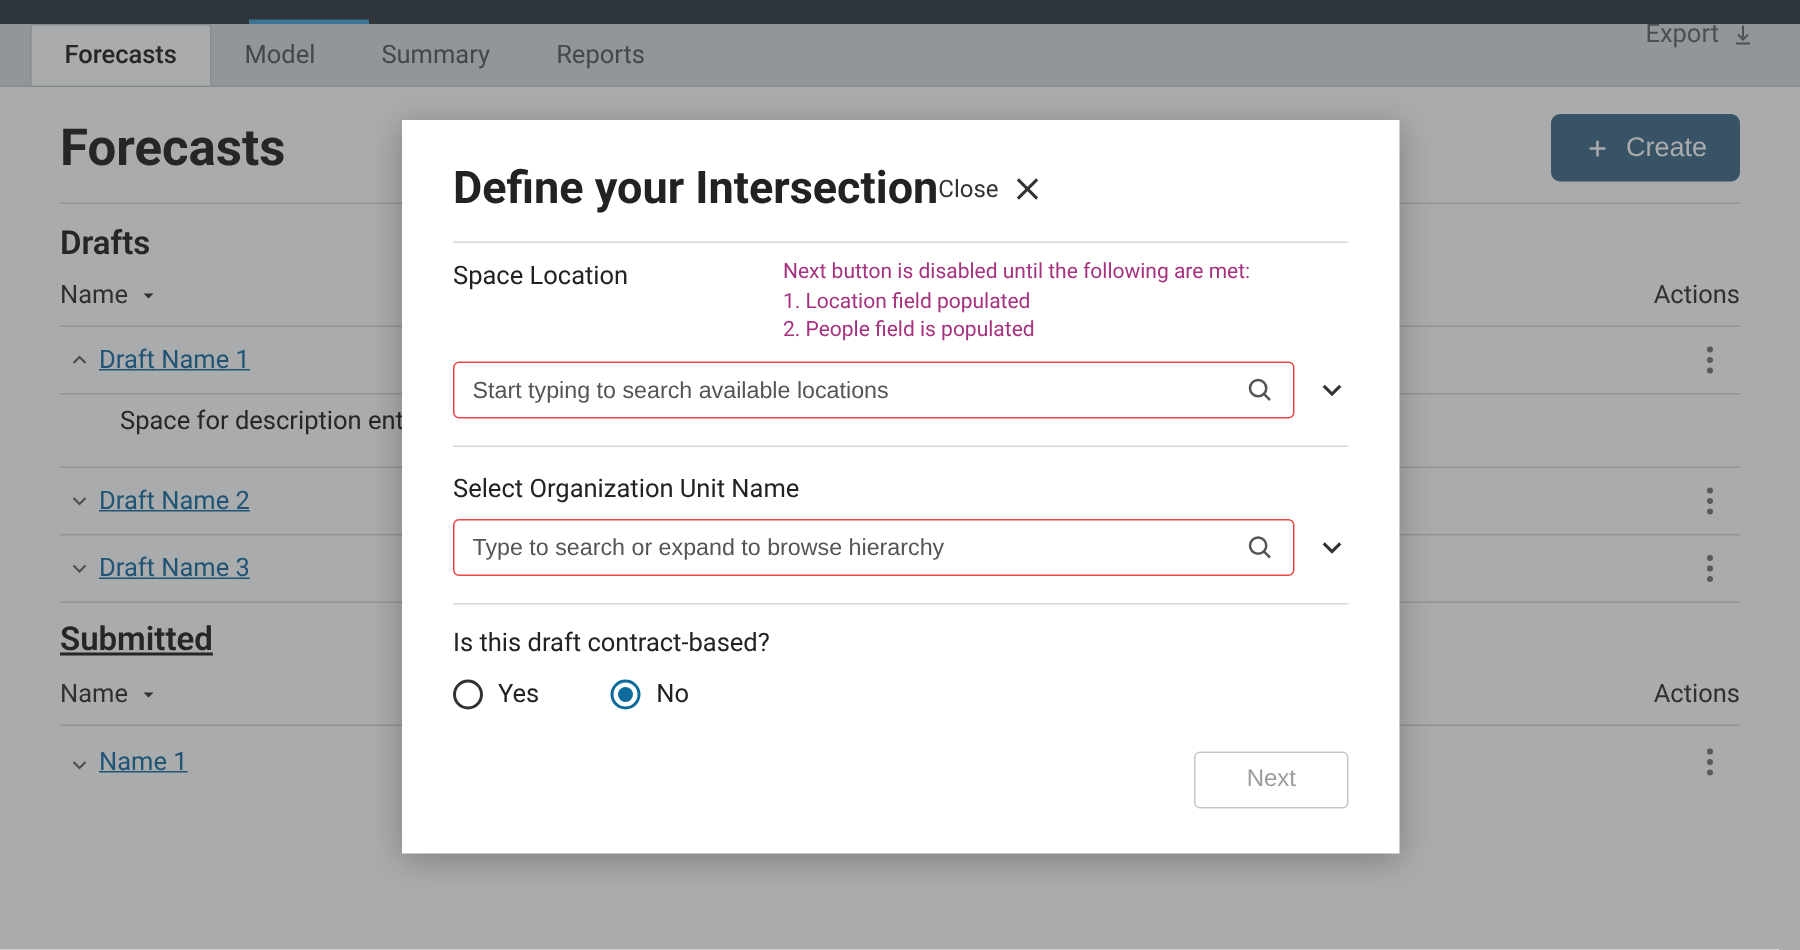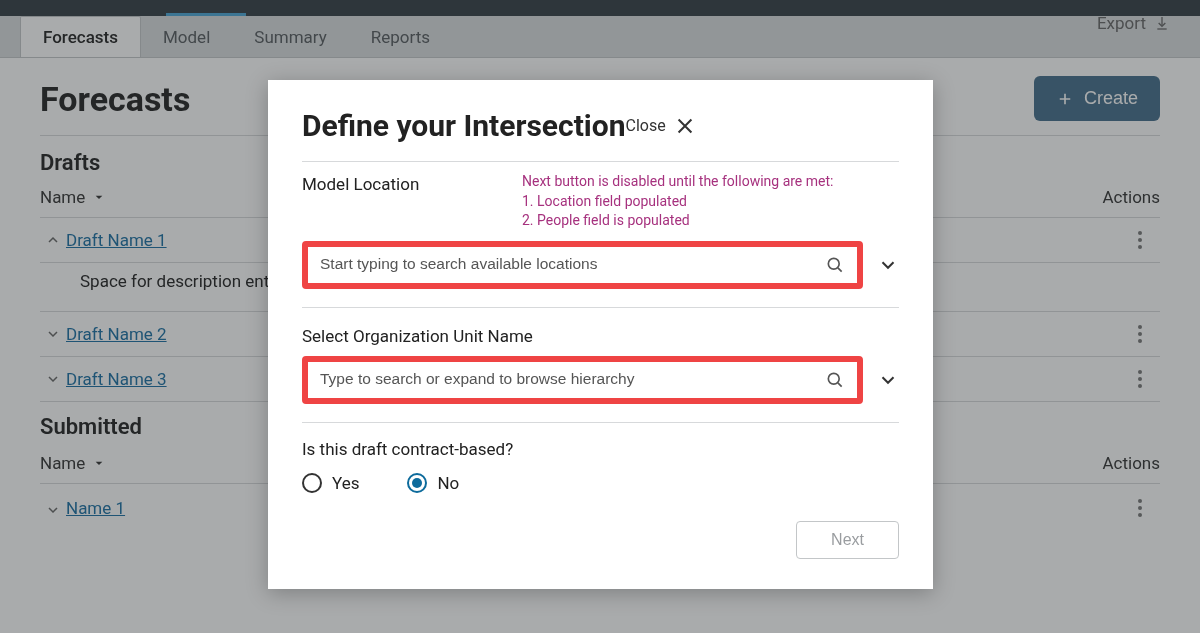--- a/index.html
+++ b/index.html
@@ -52,21 +52,21 @@
   .modal .mhead { display: flex; align-items: center; justify-content: flex-start; border-bottom: 1px solid #d7d9db; padding-bottom: 18px; margin-bottom: 10px; }
   .modal .mtitle { font-size: 30px; font-weight: 700; }
   .modal .mclose { display: flex; align-items: center; gap: 8px; font-size: 16px; color: #333; cursor: pointer; }
   .modal .mclose svg { width: 22px; height: 22px; }
 
   .modal .hintrow { display: flex; gap: 20px; align-items: flex-start; margin-bottom: 6px; }
   .modal .label { font-size: 17px; color: #222; padding-top: 2px; flex: 0 0 200px; }
   .modal .hint { color: #a6317e; font-size: 14px; line-height: 1.4; }
 
   .modal .fieldrow { display: flex; align-items: center; gap: 14px; margin: 10px 0 18px; }
-  .modal .searchbox { flex: 1; border: 6px solid #ef4444; border-radius: 4px; background: #fff; display: flex; align-items: flex-start; padding: 8px 12px; }
+  .modal .searchbox { flex: 1; border: 1px solid #ef4444; border-radius: 4px; background: #fff; display: flex; align-items: flex-end; padding: 8px 12px; }
   .modal .searchbox input { flex: 1; border: none; outline: none; font-size: 15.5px; background: transparent; color: #222; }
   .modal .searchbox input::placeholder { color: #555; }
   .modal .searchbox svg { width: 20px; height: 20px; color: #555; }
   .modal .expand { width: 22px; height: 22px; color: #333; cursor: pointer; display:flex; align-items:center; justify-content:center; }
 
   .modal hr { border: none; border-top: 1px solid #d7d9db; margin: 8px 0 16px; }
 
   .modal .question { font-size: 17px; margin-bottom: 14px; }
   .modal .radios { display: flex; gap: 48px; align-items: center; margin-bottom: 28px; }
   .modal .radio { display: flex; align-items: center; gap: 10px; font-size: 17px; cursor: pointer; }
@@ -167,21 +167,21 @@
     <a class="link">Draft Name 3</a>
     <span class="actions">
       <svg width="6" height="20" viewBox="0 0 6 20" fill="currentColor">
           <circle cx="3" cy="3" r="2"></circle>
           <circle cx="3" cy="10" r="2"></circle>
           <circle cx="3" cy="17" r="2"></circle>
         </svg>
     </span>
   </div>
 
-  <div class="section-heading" style="">Submitted</div>
+  <div class="section-heading" style="text-decoration:underline;">Submitted</div>
   <div class="submitted-head">
     <div class="namecol">
       <span>Name</span>
       <svg class="chev" viewBox="0 0 24 24" fill="currentColor">
           <path d="M7 10l5 5 5-5z"></path>
         </svg>
     </div>
     <div class="modcol">
       <span>Last modified</span>
       <svg class="chev" viewBox="0 0 24 24" fill="none" stroke="currentColor" stroke-width="2">
@@ -214,21 +214,21 @@
     <div class="mtitle">Define your Intersection</div>
     <div class="mclose">
       <span>Close</span>
       <svg viewBox="0 0 24 24" fill="none" stroke="currentColor" stroke-width="2.2">
           <path d="M5 5l14 14M19 5L5 19"></path>
         </svg>
     </div>
   </div>
 
   <div class="hintrow">
-    <div class="label">Model Location</div>
+    <div class="label">Space Location</div>
     <div class="hint">
       <div>Next button is disabled until the following are met:</div>
       <div>1. Location field populated</div>
       <div>2. People field is populated</div>
     </div>
   </div>
   <div class="fieldrow">
     <div class="searchbox">
       <input type="text" placeholder="Start typing to search available locations" style="">
       <svg viewBox="0 0 24 24" fill="none" stroke="currentColor" stroke-width="2">

